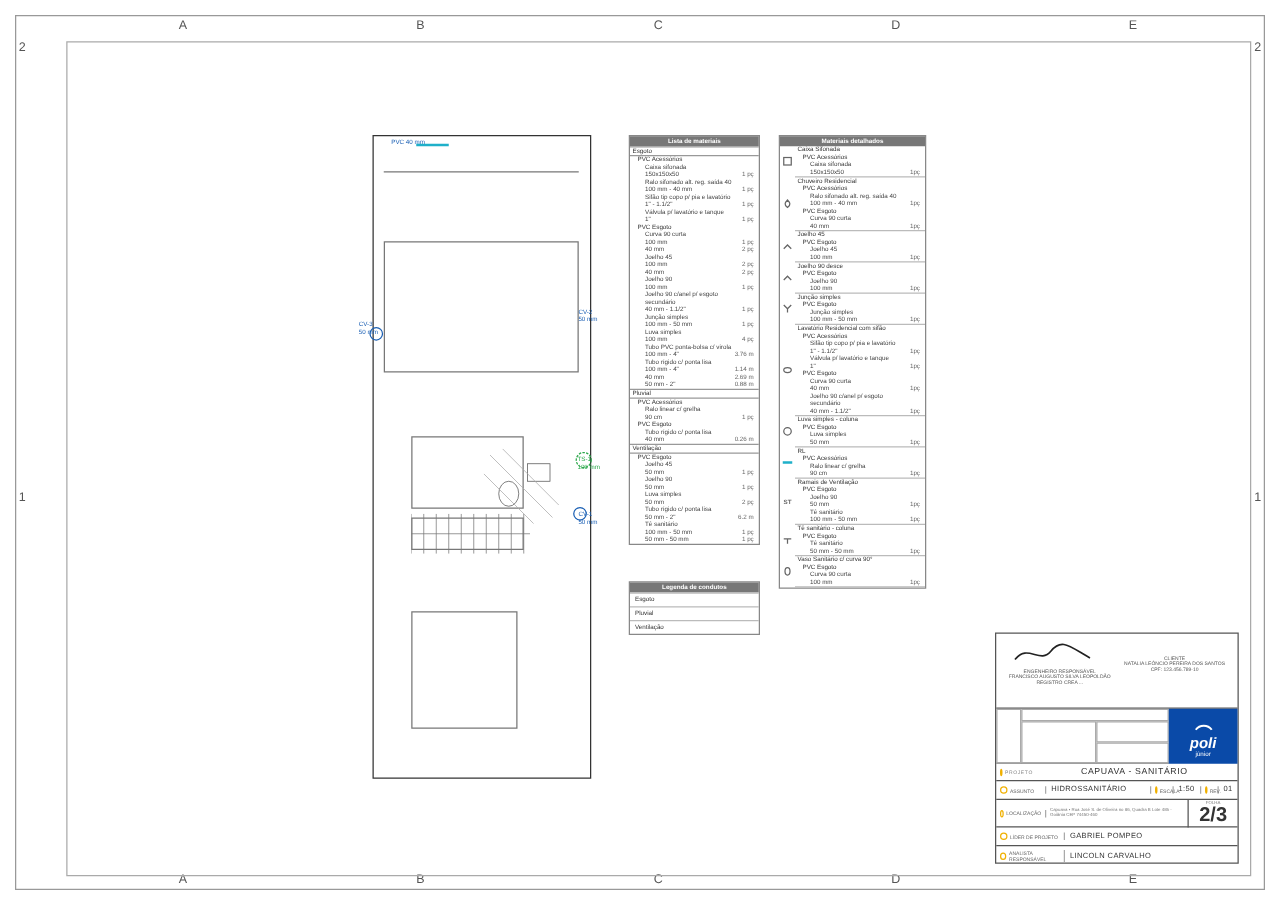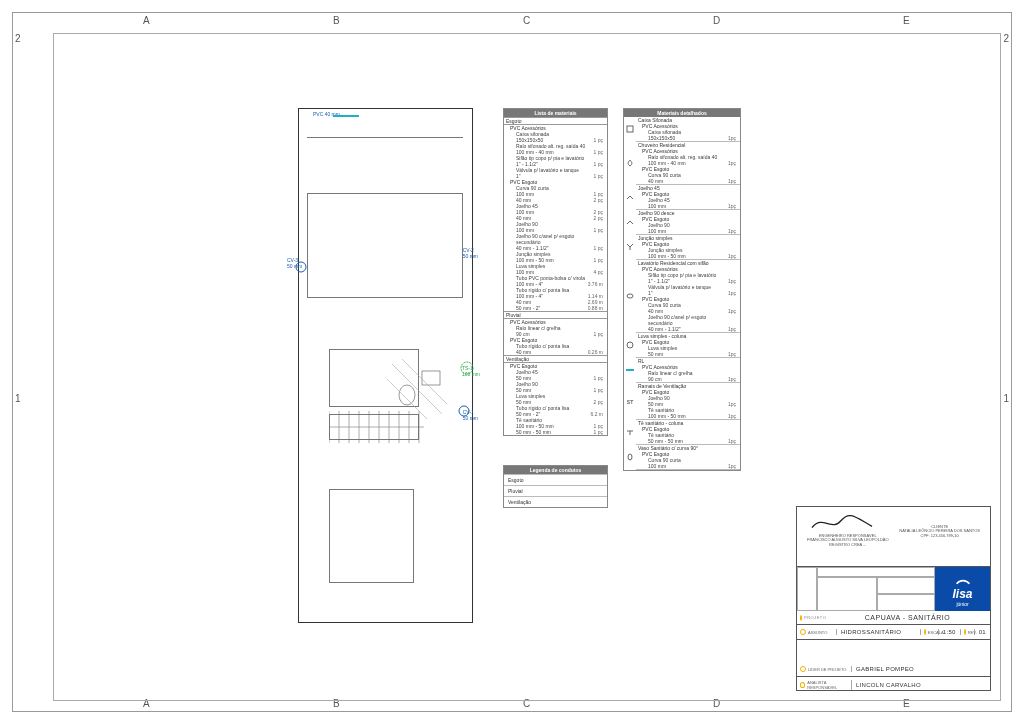--- a/index.html
+++ b/index.html
@@ -663,39 +663,47 @@
       <div class="cell" style="left:0;top:0;width:20px;height:44px;"></div>
       <div class="cell" style="left:20px;top:0;right:0;height:10px;"></div>
       <div class="cell" style="left:20px;top:10px;width:60px;height:34px;"></div>
       <div class="cell" style="left:80px;top:10px;right:0;height:17px;"></div>
       <div class="cell" style="left:80px;top:27px;right:0;height:17px;"></div>
     </div>
     <div class="tb-logo">
       <svg width="16" height="16" viewBox="0 0 20 20">
           <path d="M2,16 A10,10 0 0 1 18,16" stroke="#fff" fill="none" stroke-width="2"></path>
         </svg>
-      <div class="poli">lisa</div>
+      <div class="poli">poli</div>
       <div class="jun">júnior</div>
     </div>
     <div class="tb-projrow">
       <div class="bullet">PROJETO</div>
       <div class="title-wrap"><span>CAPUAVA - SANITÁRIO</span></div>
     </div>
     <div class="tb-row tb-srow" style="top:118px;">
       <div class="k">ASSUNTO</div>
       <div class="v" style="flex:1;">HIDROSSANITÁRIO</div>
       <div class="tb-sub" style="flex:0 0 38px;">
           <div class="k" style="width:18px;">ESCALA</div>
           <div class="v">1:50</div>
         </div>
       <div class="tb-sub" style="flex:0 0 30px;">
           <div class="k" style="width:14px;">REV.</div>
           <div class="v">01</div>
         </div>
     </div>
+    <div class="tb-row" style="top:133px; height:22px;">
+      <div class="k">LOCALIZAÇÃO</div>
+      <div class="tiny" style="flex:1;">Capuava • Rua José S. de Oliveira no 86, Quadra B Lote 485 - Goiânia CEP 74450-460</div>
+      <div class="tb-sub" style="flex:0 0 40px; flex-direction:column; align-items:center; border-left:1px solid #555;">
+        <div style="font-size:3.5px;color:#777;">FOLHA</div>
+        <div class="v-lg">2/3</div>
+      </div>
+    </div>
     <div class="tb-row" style="top:155px;">
       <div class="k" style="width:55px;">LÍDER DE PROJETO</div>
       <div class="v">GABRIEL POMPEO</div>
     </div>
     <div class="tb-row" style="top:170px; border-bottom:0;">
       <div class="k" style="width:55px;">ANALISTA RESPONSÁVEL</div>
       <div class="v">LINCOLN CARVALHO</div>
     </div>
   </div>
 

